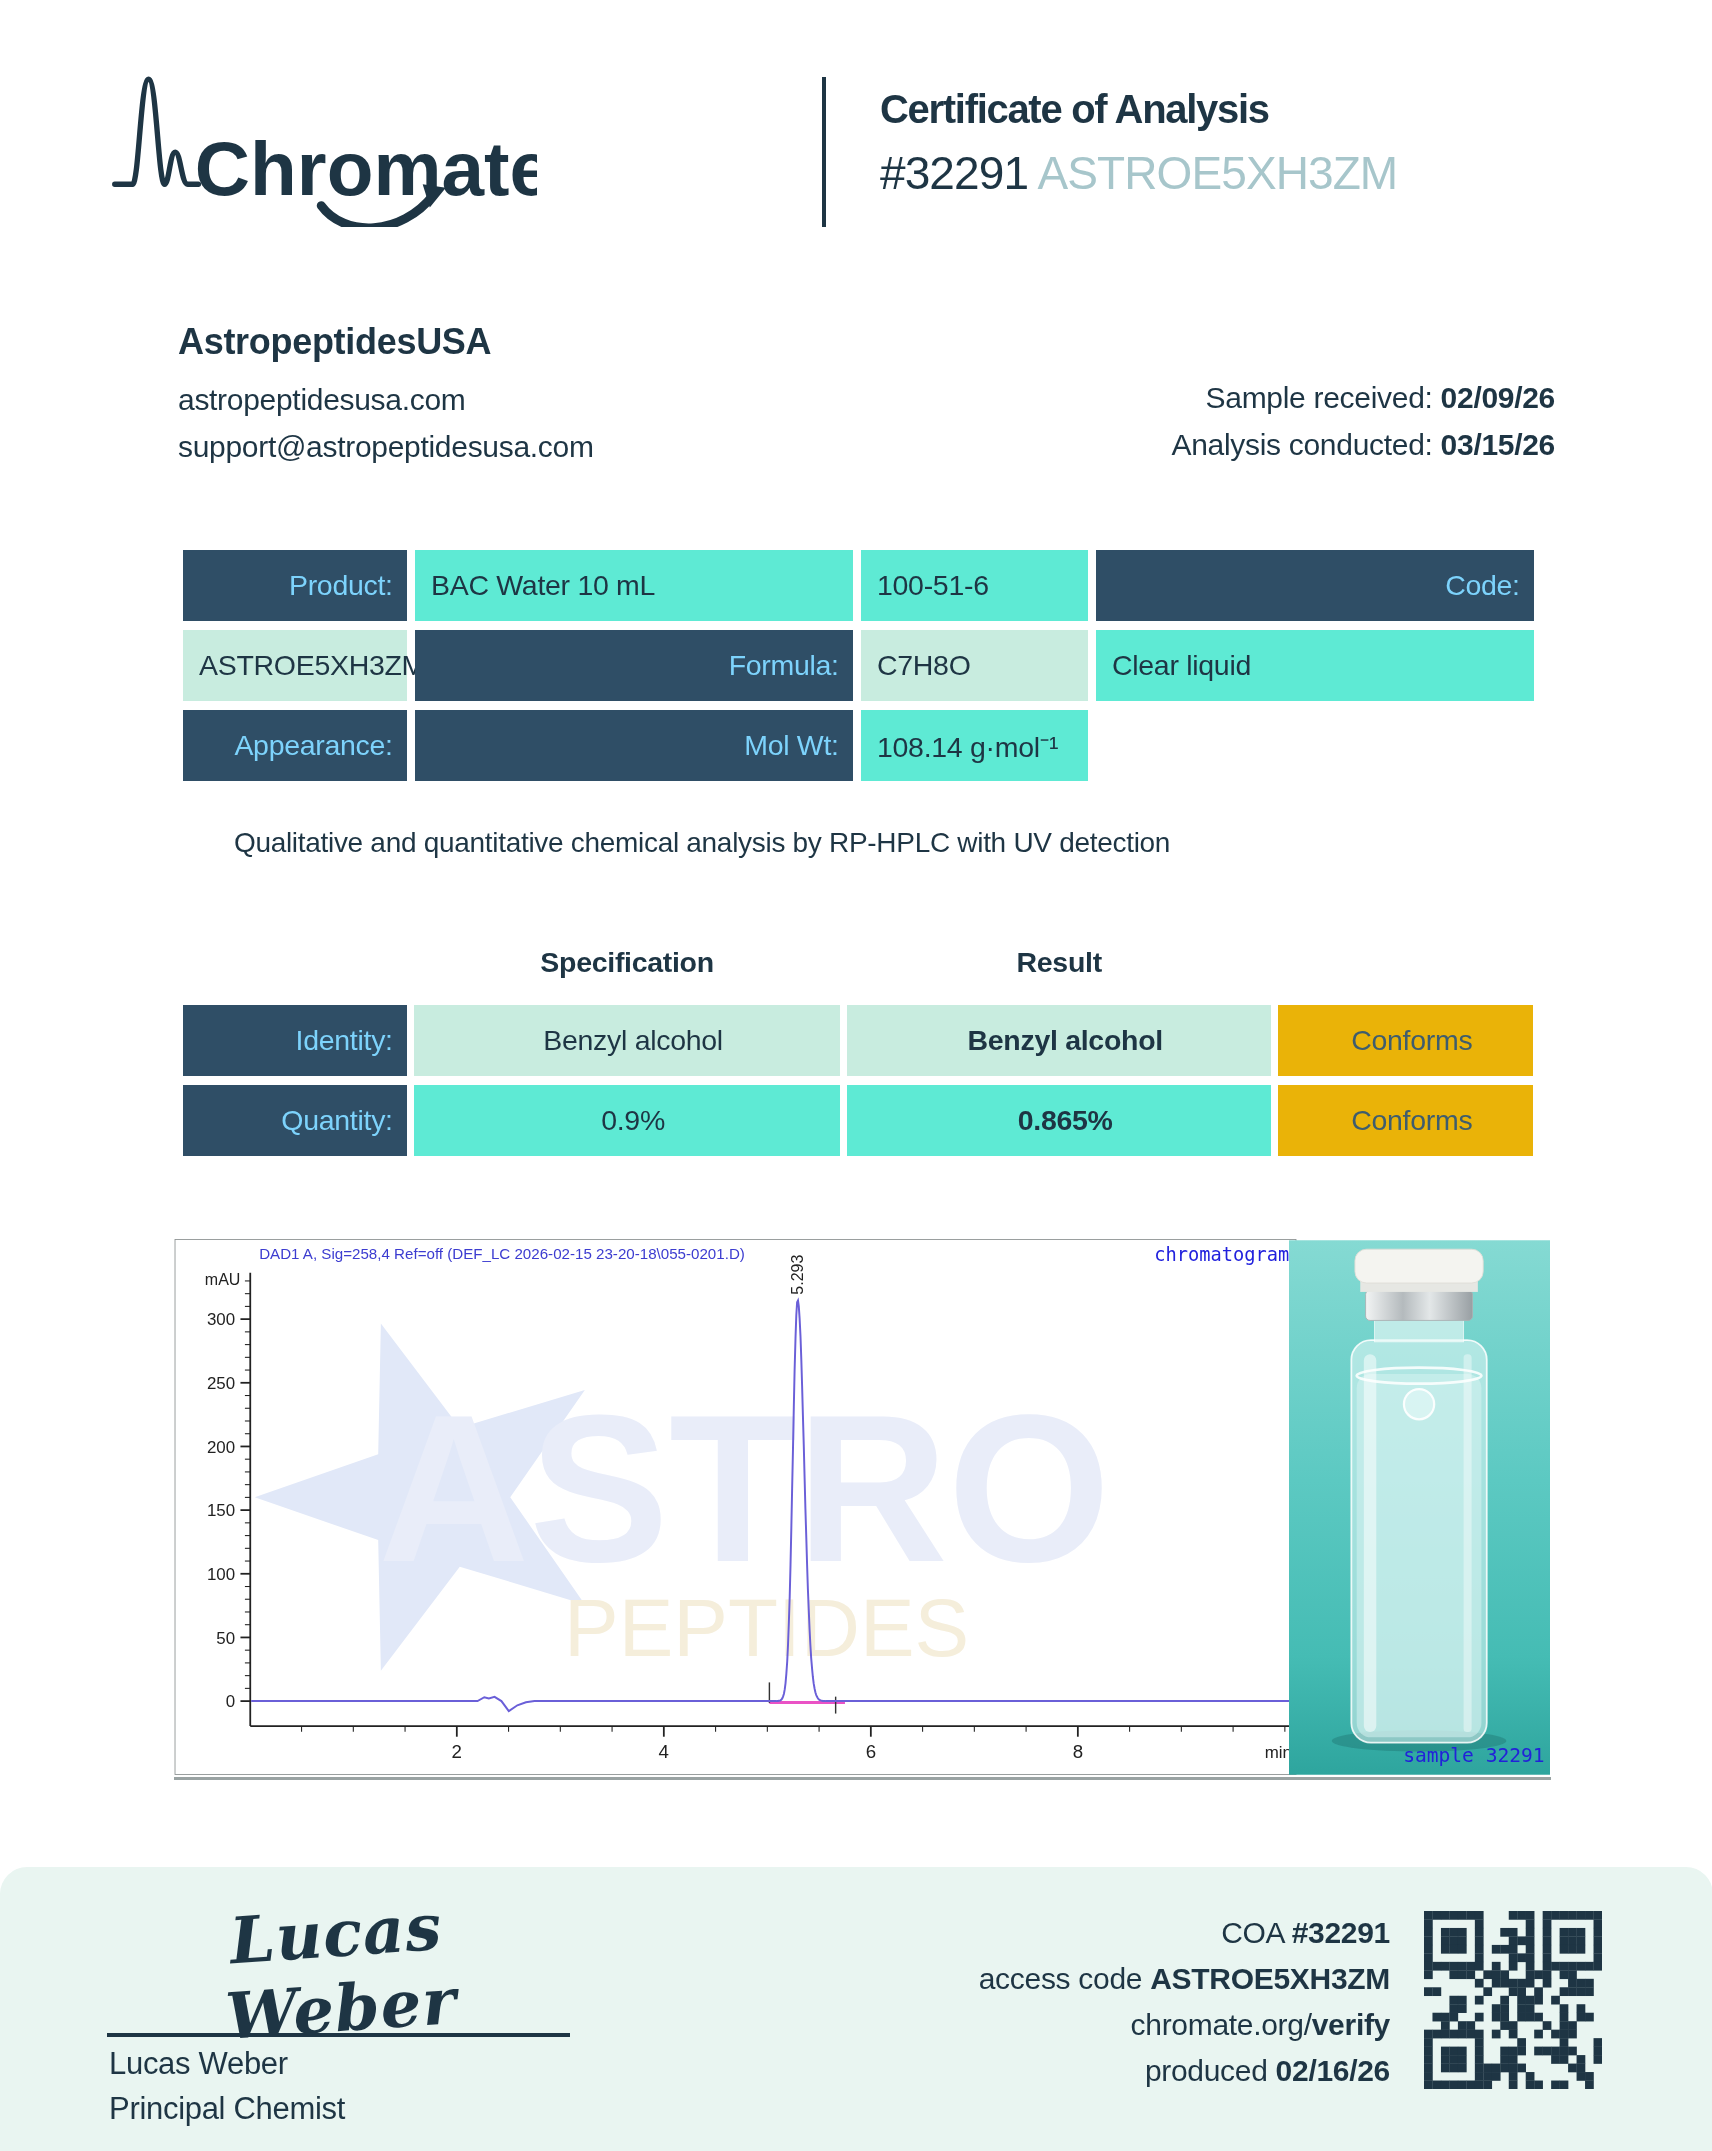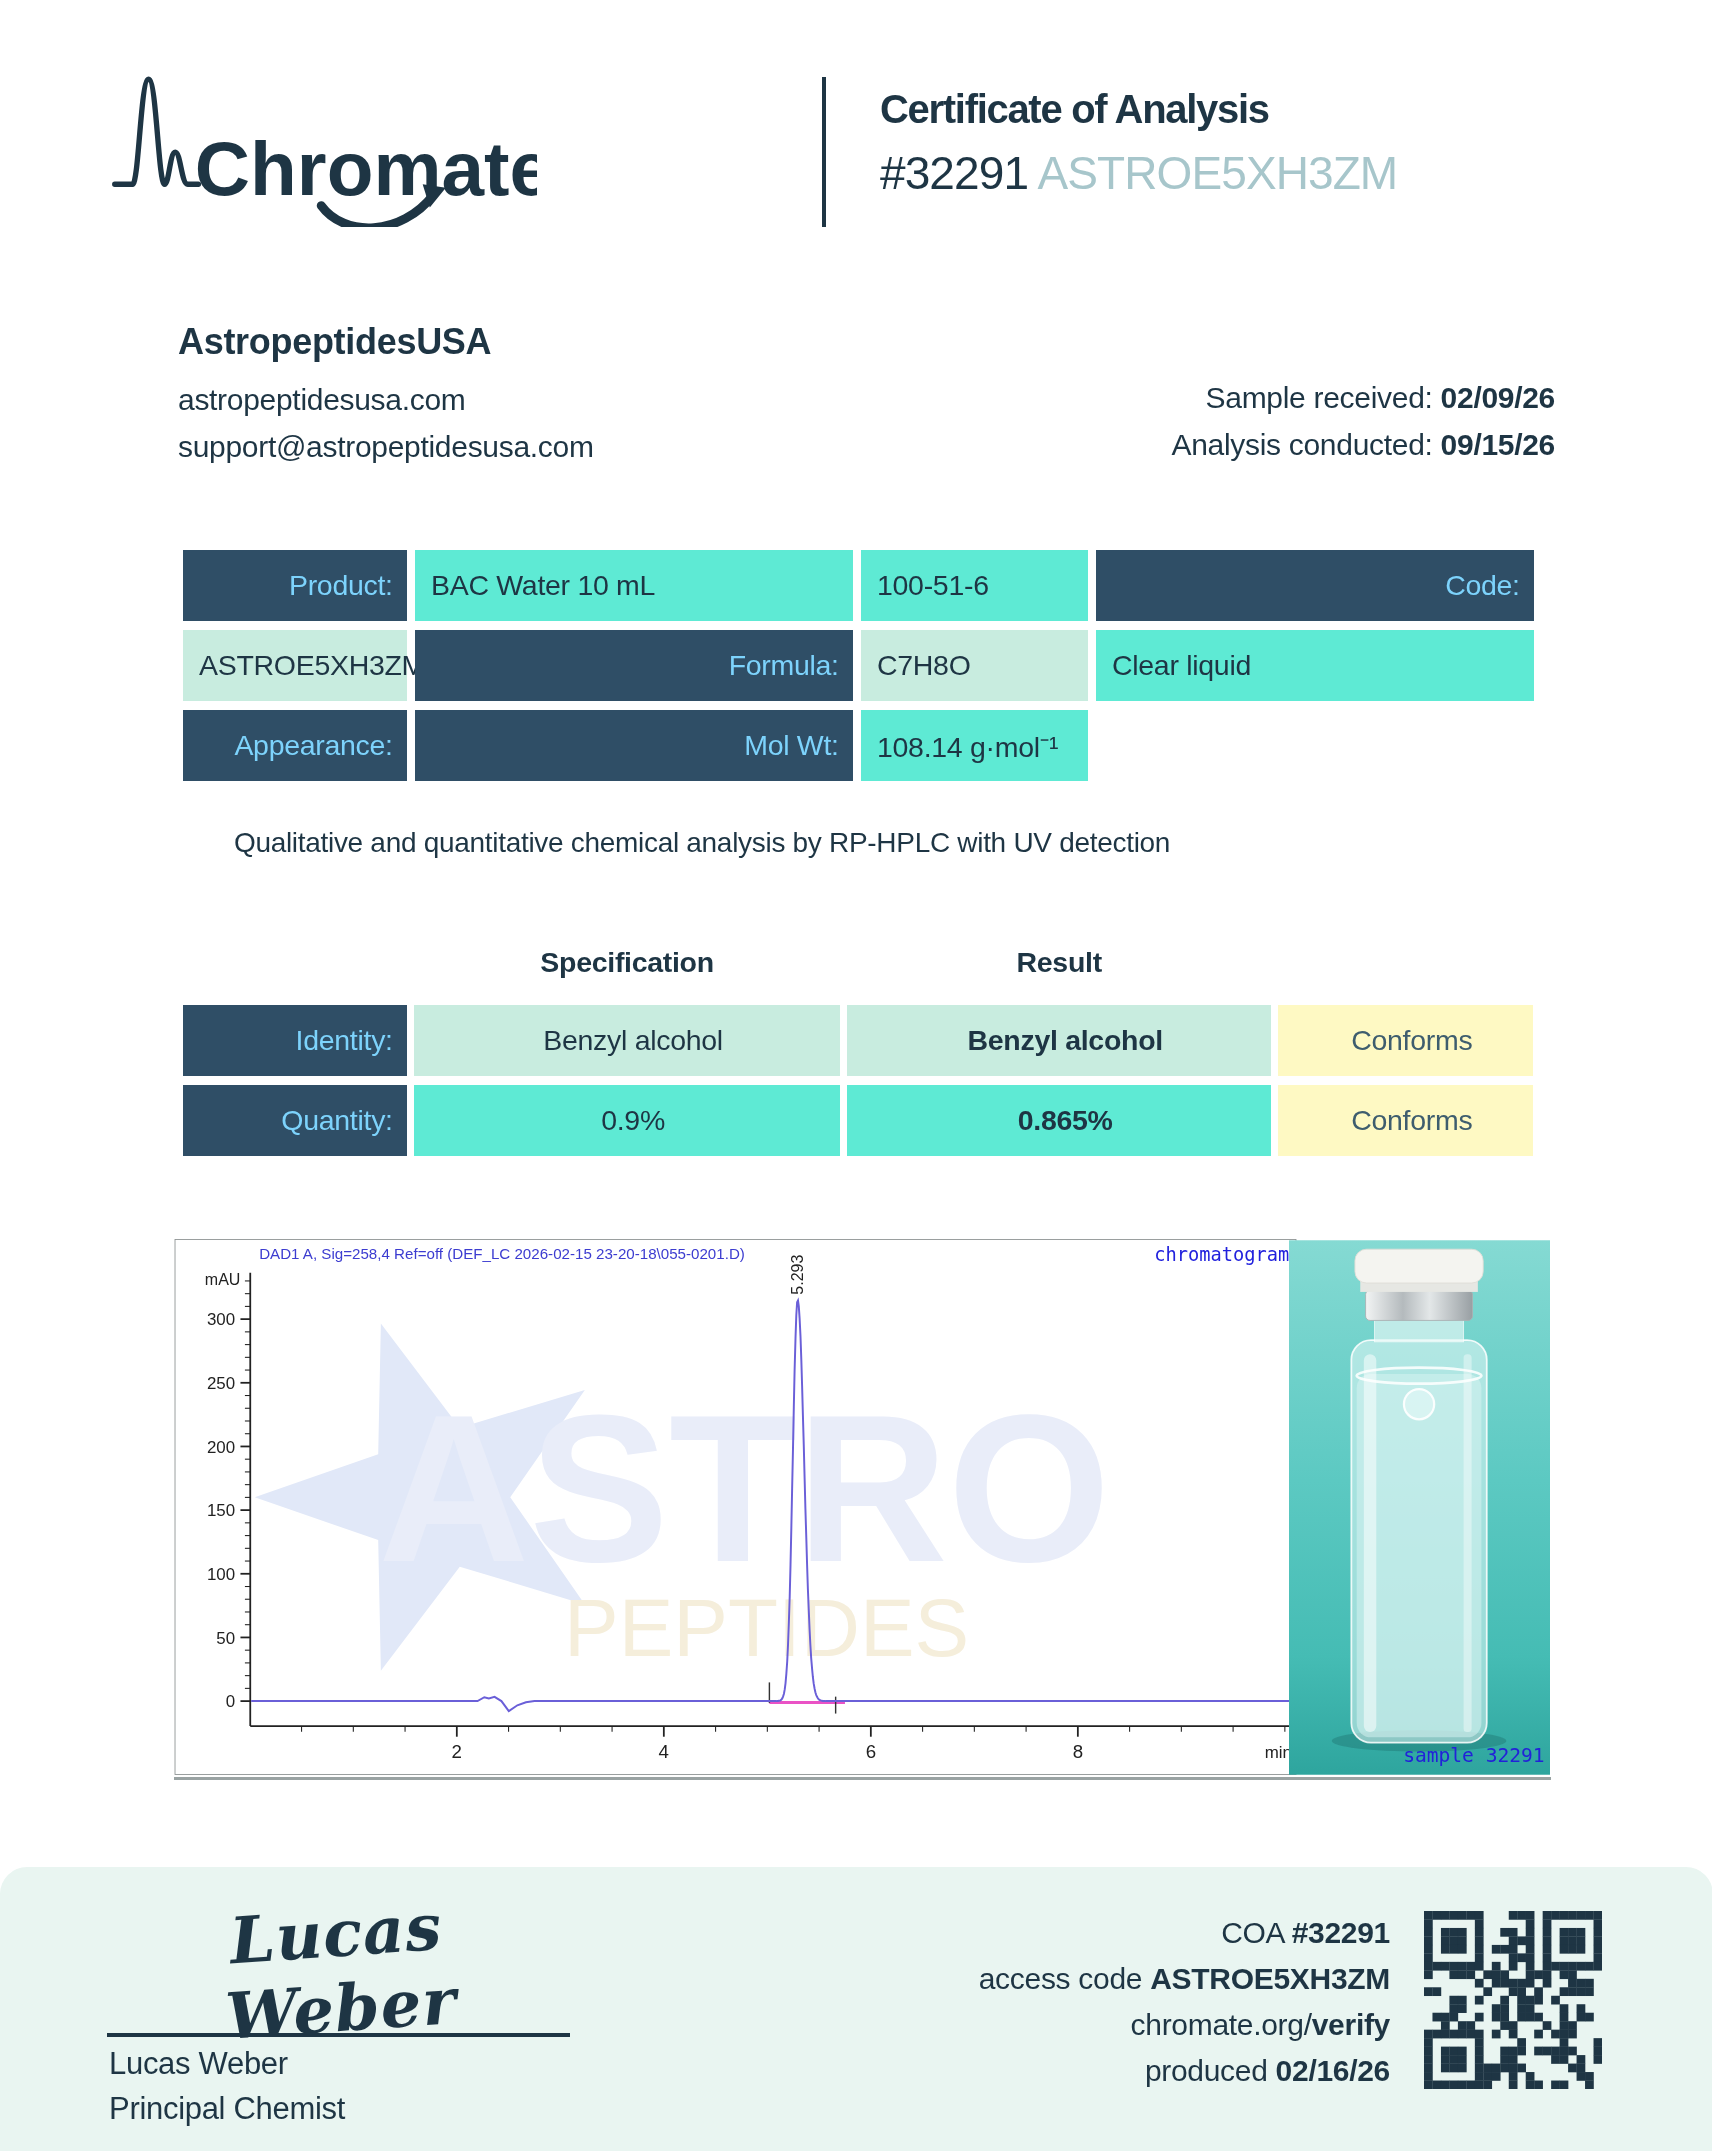--- a/index.html
+++ b/index.html
@@ -36,21 +36,21 @@
   #method-line{left:0;top:827px;width:1404px;text-align:center;font-size:28px;}
 
   
   #results-headers{left:183px;top:946px;display:grid;
     grid-template-columns:224px 426px 424px 255px;column-gap:7.1px;}
   #results-headers .hd{font-size:28.5px;font-weight:bold;text-align:center;}
   #results-rows{left:183px;top:1005px;display:grid;
     grid-template-columns:224px 426px 424px 255px;column-gap:7.1px;row-gap:9px;}
   .val.center{justify-content:center;padding-left:12px;}
   .result-bold{font-weight:bold;}
-  .conforms{background:#fef9c3;color:#3e5d6e;}
+  .conforms{background:#eab308;color:#3e5d6e;}
 
   
   #chromo{left:174px;top:1239px;}
   #vial-photo{left:1289px;top:1240px;}
   #bottom-rule{left:174px;top:1777px;width:1377px;height:2.7px;background:#9aa3a3;}
 
   
   #footer{left:0;top:1867px;width:1713px;height:284px;background:#e9f5f1;border-radius:27px 27px 0 0;}
   #signature{left:107px;top:1896px;width:463px;text-align:center;
     font-family:"DejaVu Serif",serif;font-style:italic;font-weight:bold;font-size:64px;
@@ -85,21 +85,21 @@
 </div>
 
 <div id="client" class="abs">
   <div class="name">AstropeptidesUSA</div>
   <div class="line">astropeptidesusa.com</div>
   <div class="line">support@astropeptidesusa.com</div>
 </div>
 
 <div id="dates" class="abs">
   <div><span>Sample received: </span><b>02/09/26</b></div>
-  <div><span>Analysis conducted: </span><b>09/15/26</b></div>
+  <div><span>Analysis conducted: </span><b>03/15/26</b></div>
 </div>
 
 <div id="product-table" class="abs">
   <div class="cell lbl">Product:</div>
   <div class="cell val">BAC Water 10 mL</div>
   <div class="cell val">100-51-6</div>
 
   <div class="cell lbl">Code:</div>
   <div class="cell val alt">ASTROE5XH3ZM</div>
   <div class="cell lbl">Formula:</div>

